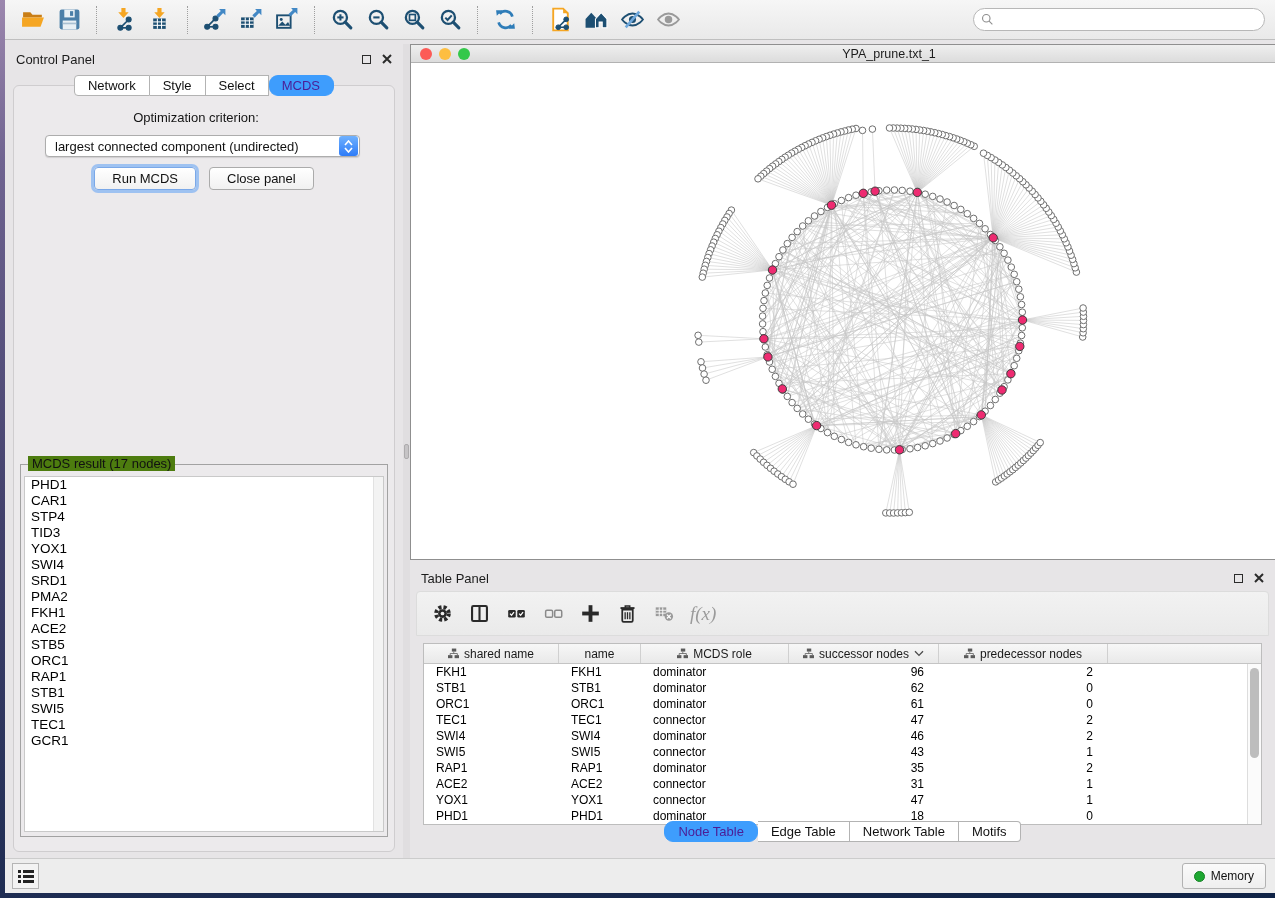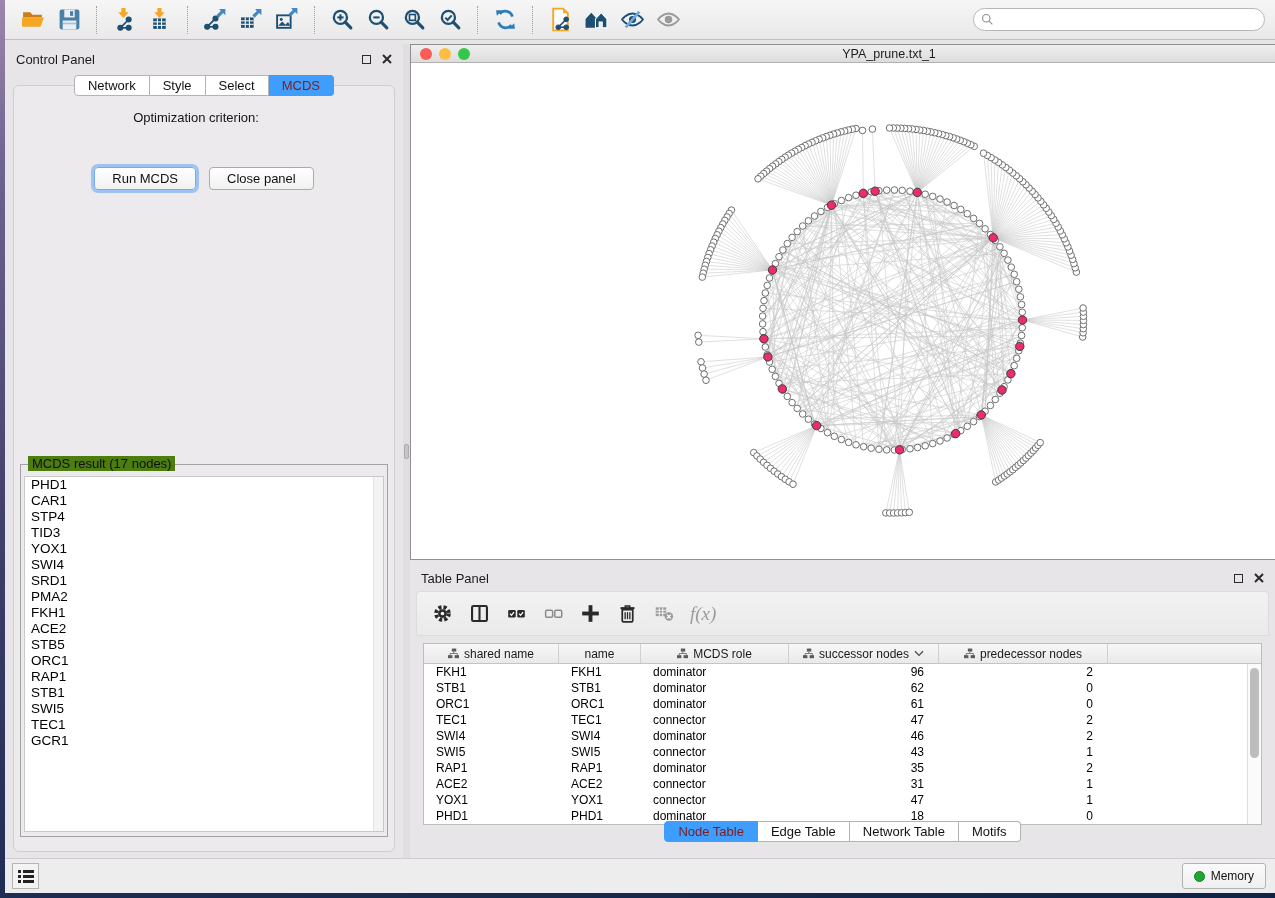--- a/index.html
+++ b/index.html
@@ -28,21 +28,21 @@
   .float-btn { width:9px; height:9px; border:1.5px solid #2b2b2b; background:transparent; }
   .close-btn svg { width:10px; height:10px; display:block; }
 
   
   .control-panel { position:absolute; left:0; top:44px; width:398px; height:814px; }
   .cp-tabs { position:absolute; left:0; right:0; top:31px; display:flex; justify-content:center; z-index:2; }
   .tab { height:21px; line-height:20px; padding:0 13px; background:#fff; border:1px solid #b3b3b3;
     border-left:none; font-size:13px; color:#111; }
   .tab:first-child { border-left:1px solid #b3b3b3; border-radius:4px 0 0 4px; }
   .tab:last-child { border-radius:0 4px 4px 0; }
-  .tab.active { background:#3e9dfd; border-color:#3e9dfd; color:#7f1d1d; }
+  .tab.active { background:#3e9dfd; border-color:#3e9dfd; color:#4c1d95;border-radius:9px; }
   .cp-body { position:absolute; left:8px; right:8px; top:41px; bottom:6px;
     background:#eceaec; border:1px solid #cfcdcf; border-radius:6px; }
   .opt-label { position:absolute; left:0; right:16px; top:24px; text-align:center; font-size:13px; color:#141414; }
   .dropdown { position:absolute; left:31px; width:315px; top:49px; height:22px; background:#fff;
     border:1px solid #adadad; border-radius:4px; box-shadow:0 1px 1px rgba(0,0,0,.12); display:flex; align-items:center; }
   .dd-text { font-size:13px; padding-left:9px; color:#111; flex:1; white-space:nowrap; overflow:hidden; }
   .dd-stepper { width:19px; height:20px; margin-right:1px; border-radius:3px;
     background:linear-gradient(#6fb1fe,#2e7cf8); display:flex; flex-direction:column; align-items:center; justify-content:center; gap:1px; }
   .dd-stepper svg { width:9px; height:6px; display:block; }
   .cp-buttons { position:absolute; left:0; right:0; top:81px; display:flex; justify-content:center; gap:13px; }
@@ -287,20 +287,31 @@
         </span>
       </div>
       <div class="cp-tabs" id="cp-tabs">
           <span class="tab">Network</span>
           <span class="tab">Style</span>
           <span class="tab">Select</span>
           <span class="tab active">MCDS</span>
         </div>
       <div class="cp-body">
         <div class="opt-label">Optimization criterion:</div>
+        <div class="dropdown">
+          <span class="dd-text">largest connected component (undirected)</span>
+          <span class="dd-stepper">
+            <svg viewBox="0 0 9 6">
+                <path d="M1 5l3.5-4L8 5" fill="none" stroke="#fff" stroke-width="1.6"></path>
+              </svg>
+            <svg viewBox="0 0 9 6">
+                <path d="M1 1l3.5 4L8 1" fill="none" stroke="#fff" stroke-width="1.6"></path>
+              </svg>
+          </span>
+        </div>
         <div class="cp-buttons">
           <button class="btn focused">Run MCDS</button>
           <button class="btn">Close panel</button>
         </div>
         <div class="fieldset">
           <span class="legend">MCDS result (17 nodes)</span>
           <div class="result-list" id="result-list">
               <div class="result-item">PHD1</div>
               <div class="result-item">CAR1</div>
               <div class="result-item">STP4</div>

